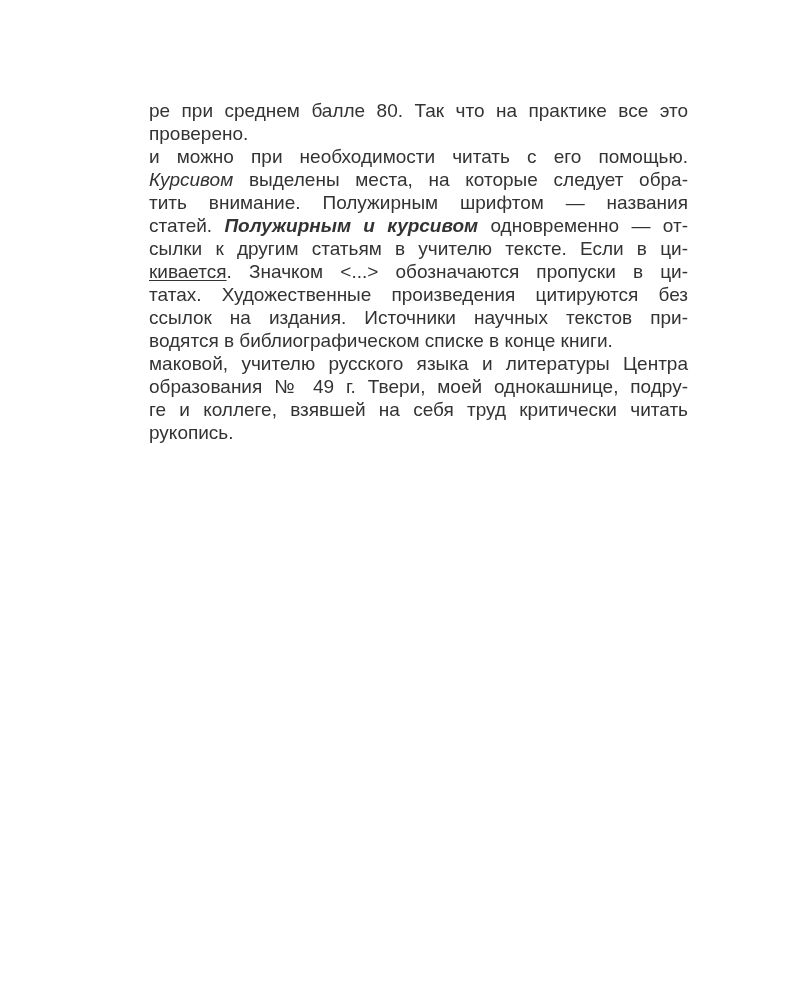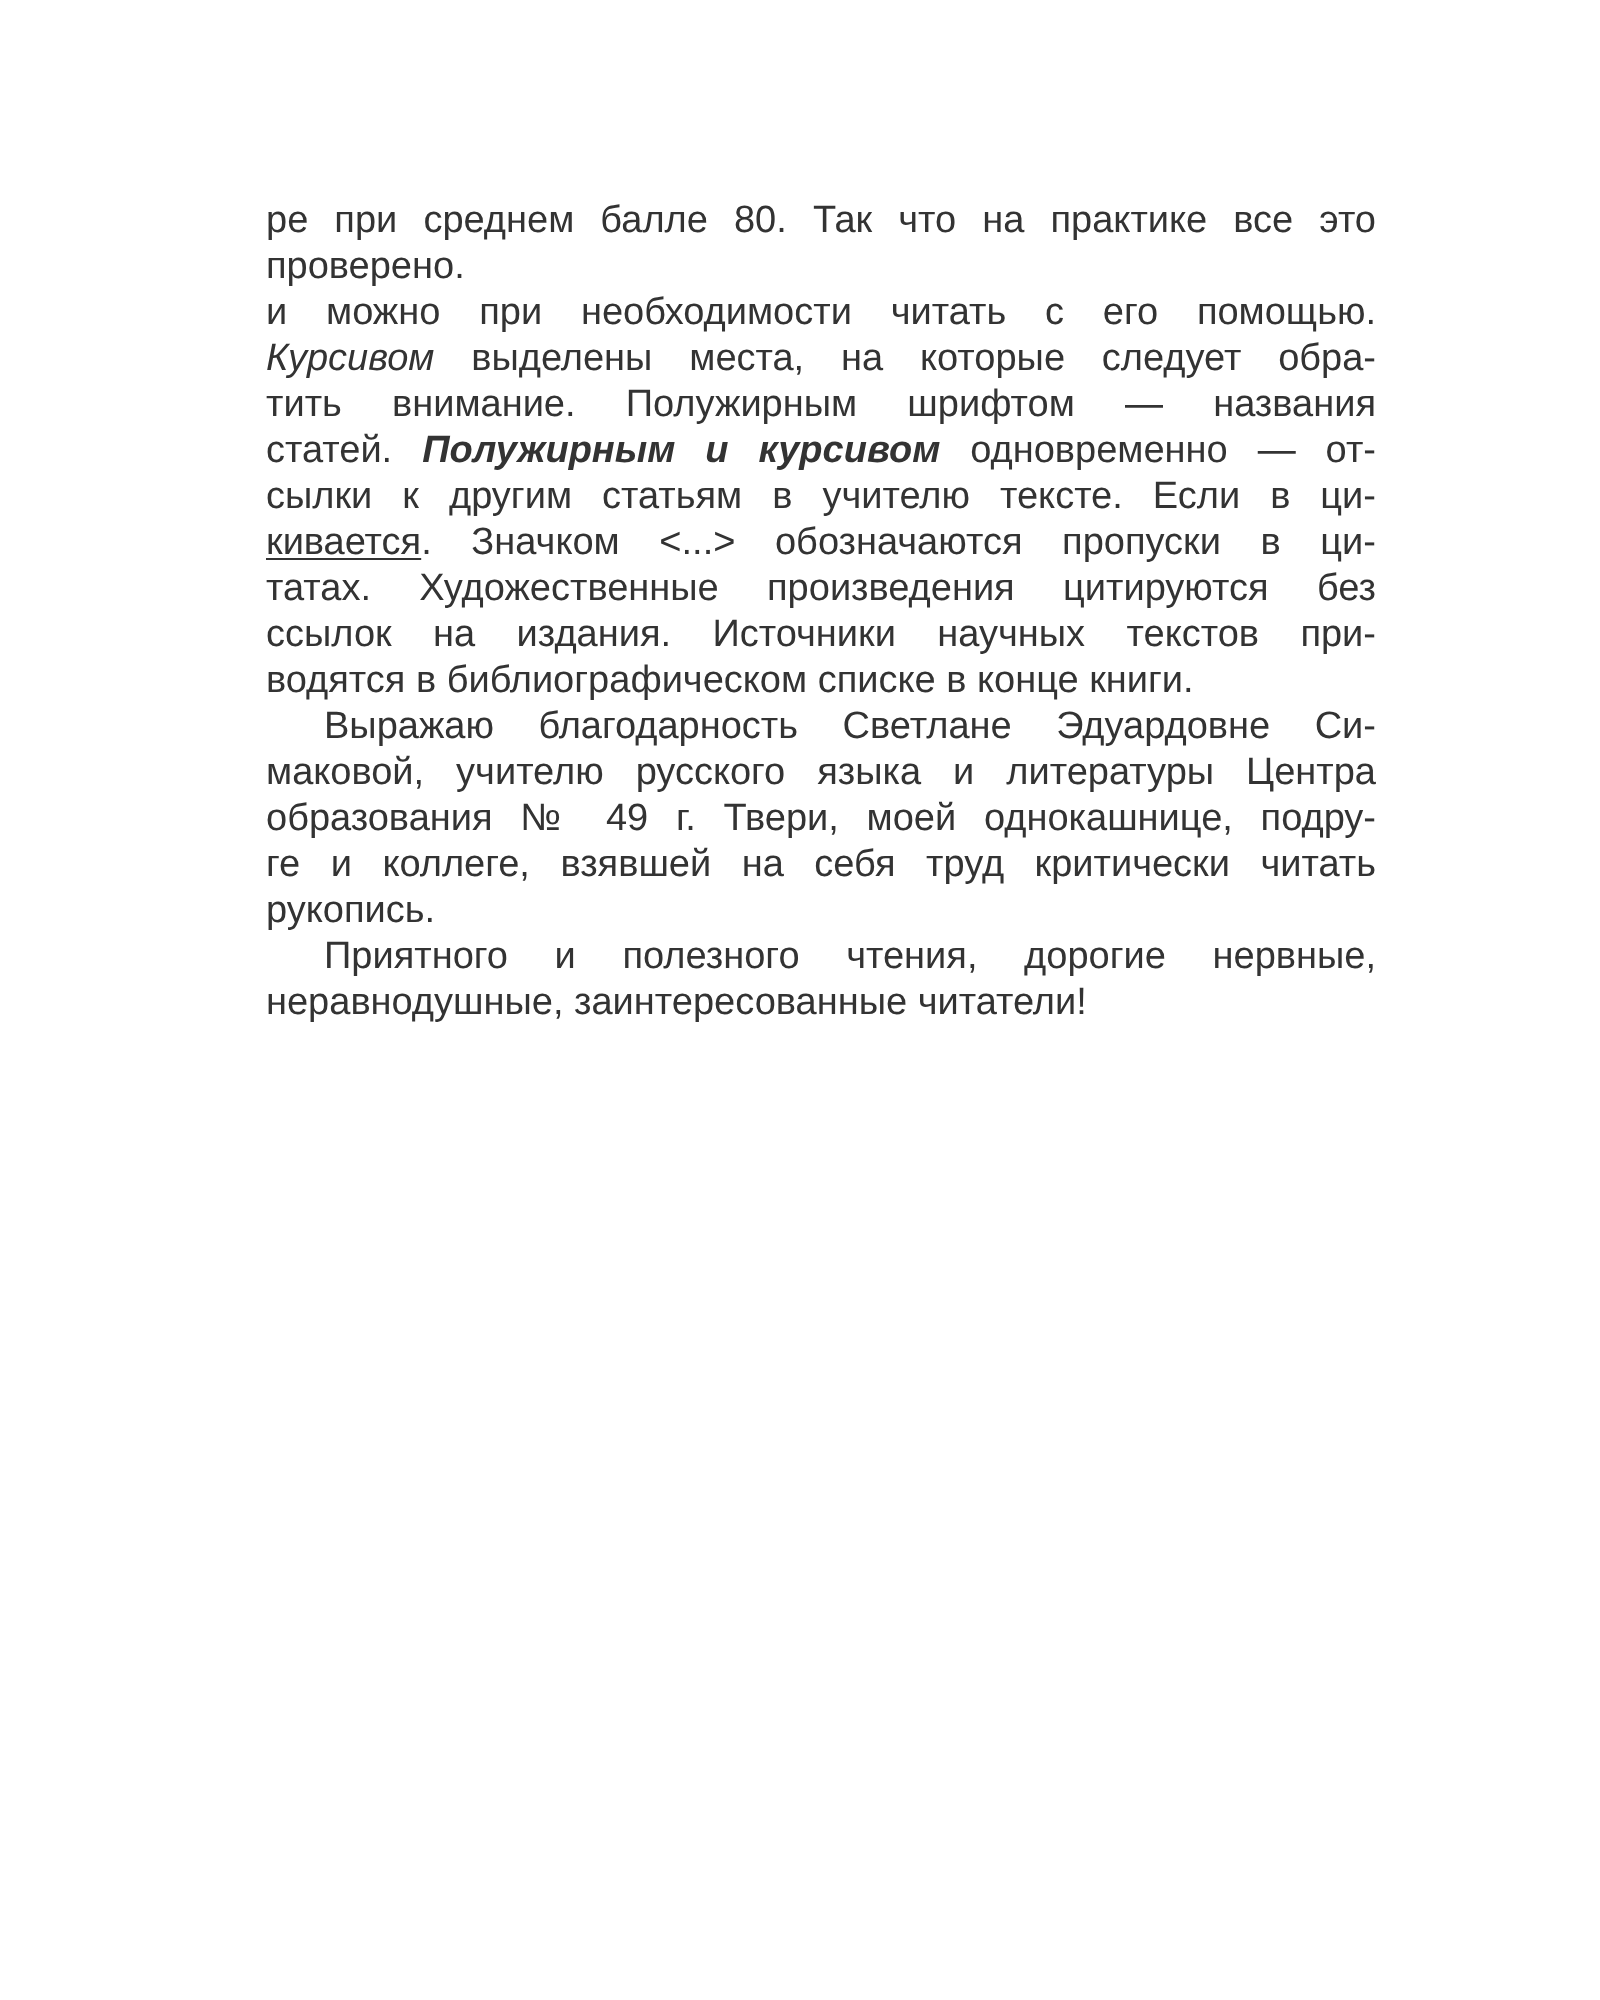--- a/index.html
+++ b/index.html
@@ -32,20 +32,21 @@
     color: #333333;
   }
   .paragraph {
     margin: 0;
     padding: 0;
   }
   .line {
     text-align: justify;
     text-align-last: justify;
     white-space: normal;
+    margin-left: 16px;
   }
   .line.lastline {
     text-align: right;
     text-align-last: left;
   }
   .line.indent {
     padding-left: 29px;
   }
   .r  { font-style: normal; font-weight: normal; }
   .i  { font-style: italic; font-weight: normal; }
@@ -67,24 +68,19 @@
         <div class="line"><span class="i">Курсивом</span><span class="r"> выделены места, на которые следует обра-</span></div>
         <div class="line"><span class="r">тить внимание. </span><span class="b">Полужирным шрифтом</span><span class="r"> — названия</span></div>
         <div class="line"><span class="r">статей. </span><span class="bi">Полужирным и курсивом</span><span class="r"> одновременно — от-</span></div>
         <div class="line"><span class="r">сылки к другим статьям в учителю тексте. Если в ци-</span></div>
         <div class="line"><span class="u">кивается</span><span class="r">. Значком &lt;...&gt; обозначаются пропуски в ци-</span></div>
         <div class="line"><span class="r">татах. Художественные произведения цитируются без</span></div>
         <div class="line"><span class="r">ссылок на издания. Источники научных текстов при-</span></div>
         <div class="line lastline"><span class="r">водятся в библиографическом списке в конце книги.</span></div>
       </div>
       <div class="paragraph">
-        <div class="line indent"><span class="r">Выражаю благодарность Светлане Эдуардовне Си-</span></div>
         <div class="line"><span class="r">маковой, учителю русского языка и литературы Центра</span></div>
         <div class="line"><span class="r">образования № 49 г. Твери, моей однокашнице, подру-</span></div>
         <div class="line"><span class="r">ге и коллеге, взявшей на себя труд критически читать</span></div>
         <div class="line lastline"><span class="r">рукопись.</span></div>
       </div>
-      <div class="paragraph">
-        <div class="line indent"><span class="r">Приятного и полезного чтения, дорогие нервные,</span></div>
-        <div class="line lastline"><span class="r">неравнодушные, заинтересованные читатели!</span></div>
-      </div>
     </div>
 </div>
 
 </body></html>

